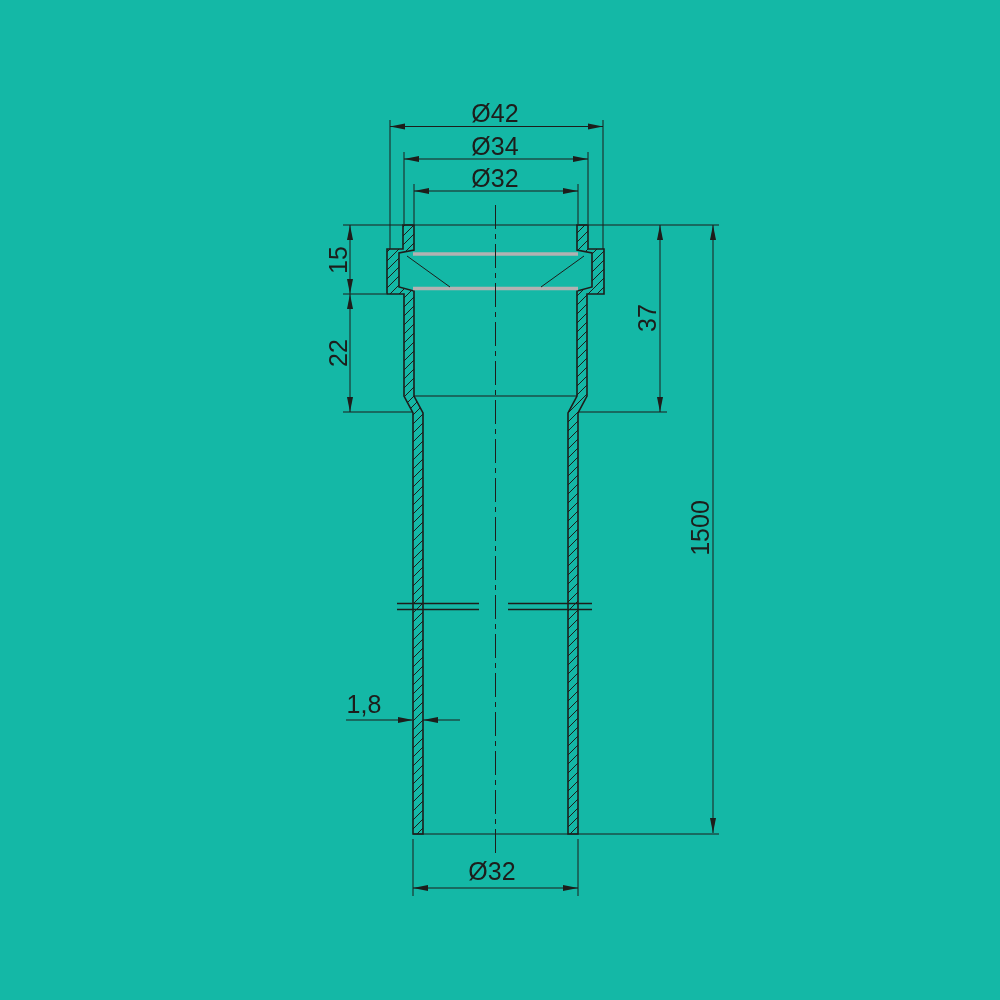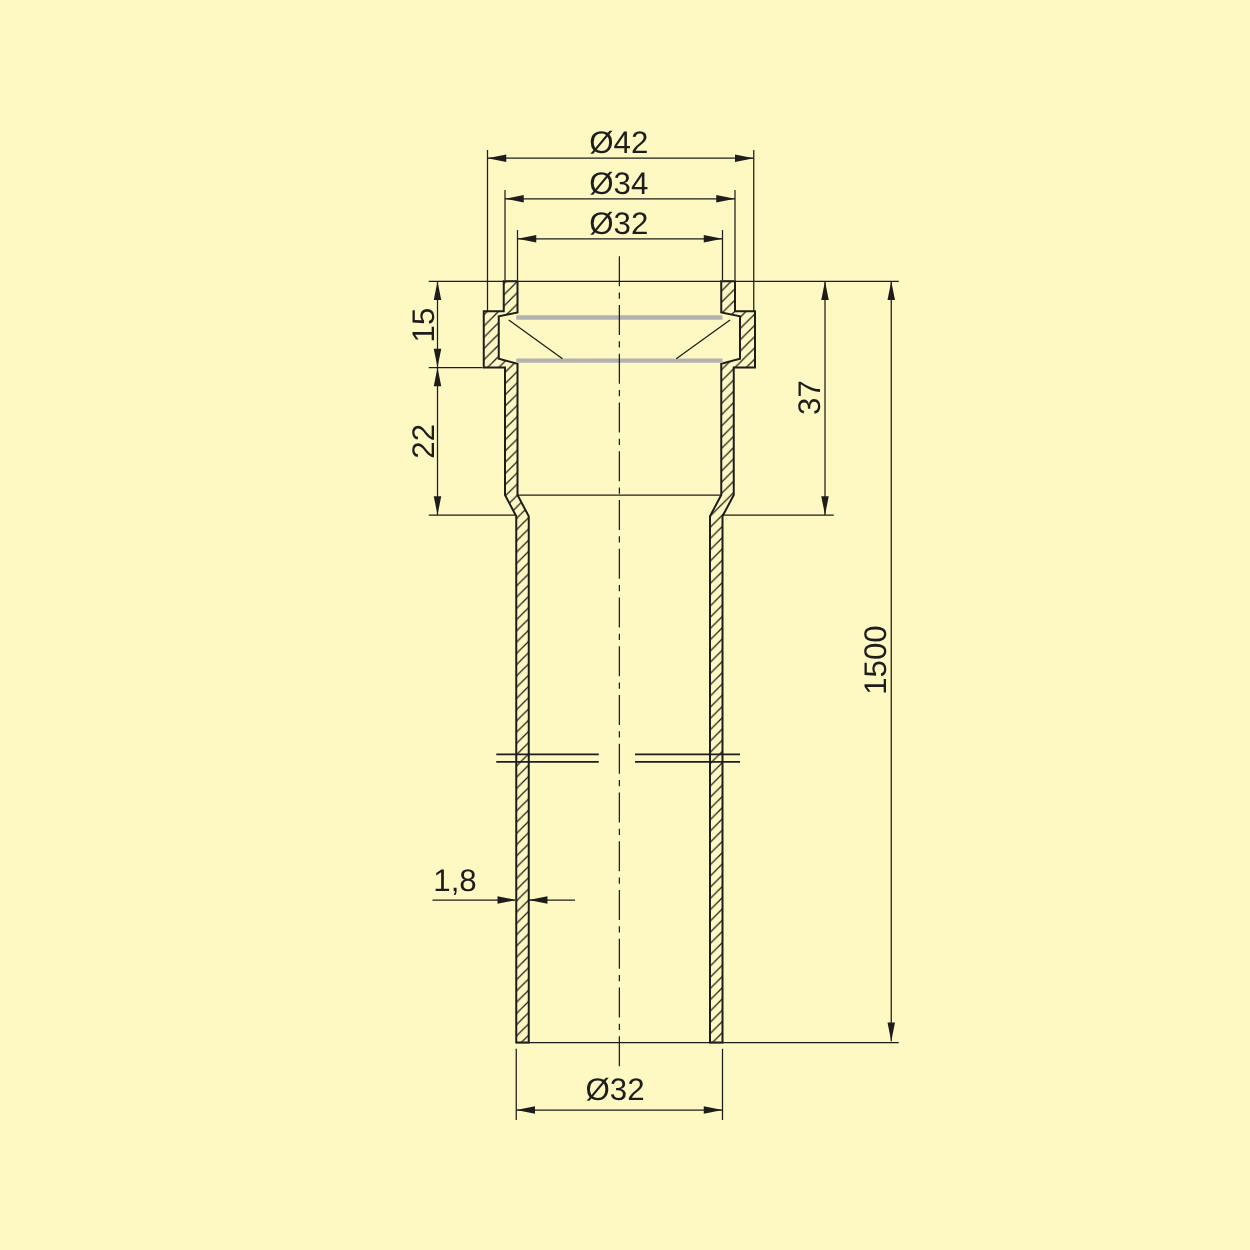--- a/index.html
+++ b/index.html
@@ -7,21 +7,21 @@
     padding: 0;
     background: #ffffff;
     width: 1000px;
     height: 1000px;
     overflow: hidden;
     font-family: "Liberation Sans", sans-serif;
   }
   .canvas-wrap {
     width: 1000px;
     height: 1000px;
-    background: #fef9c3;
+    background: #14b8a6;
   }
   svg text {
     font-family: "Liberation Sans", sans-serif;
     font-size: 25px;
     fill: #1d1d1b;
   }
   .outline { stroke: #1d1d1b; stroke-width: 1.6; fill: url(#hatch); }
   .thin    { stroke: #1d1d1b; stroke-width: 1;   fill: none; }
   .med     { stroke: #1d1d1b; stroke-width: 1.4; fill: none; }
   .gasket  { stroke: #b2b2b2; stroke-width: 3.5; fill: none; }

